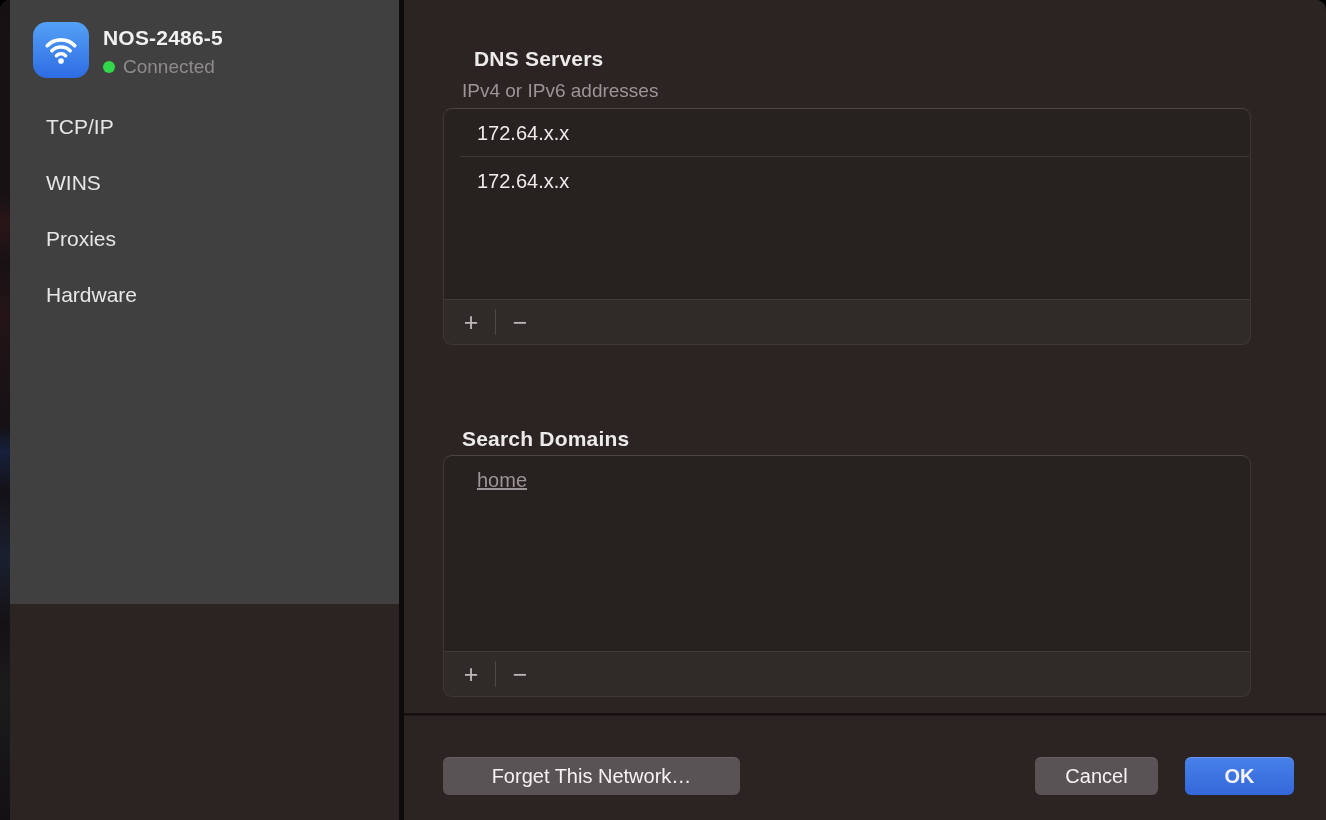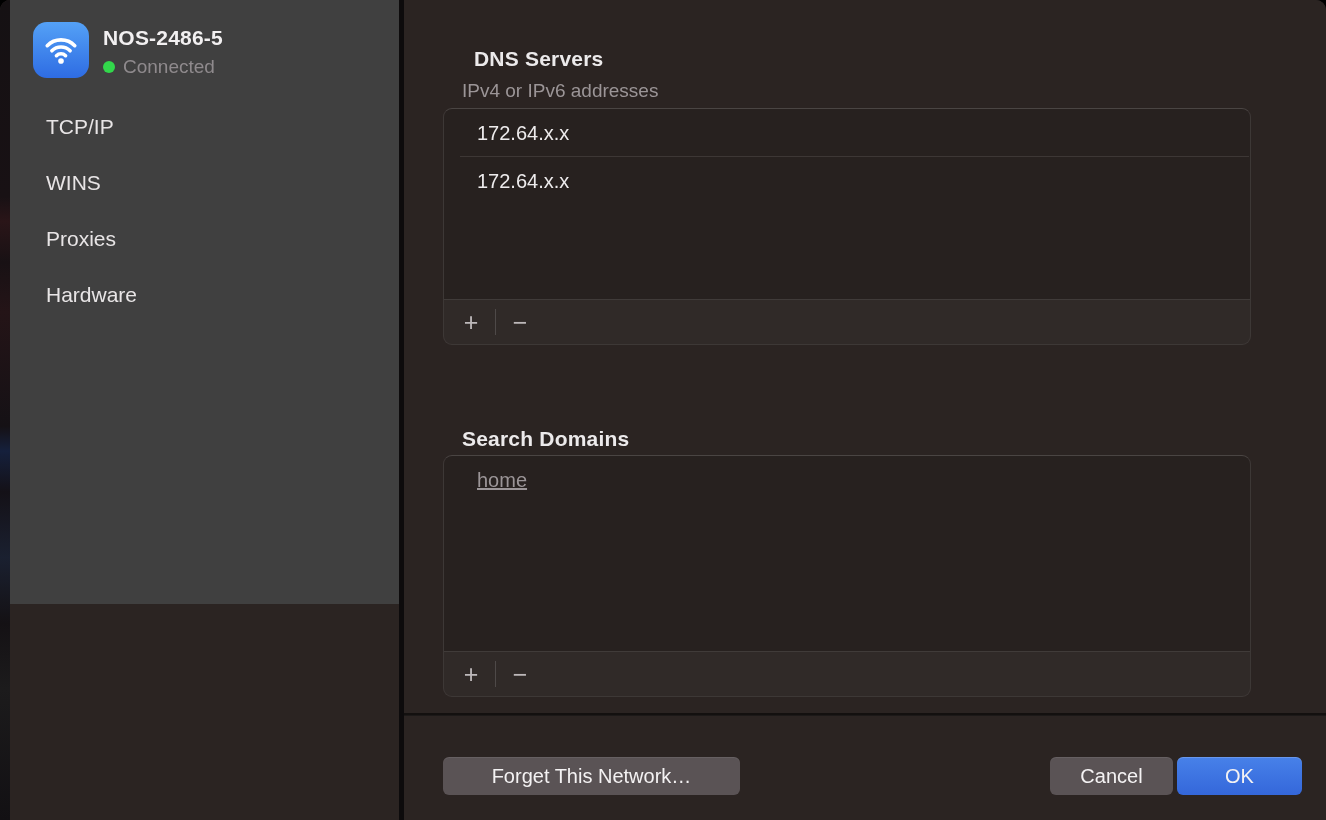--- a/index.html
+++ b/index.html
@@ -97,37 +97,37 @@
     color:#bdb8ba;font-size:25px;font-weight:300;line-height:28px;
     text-align:center;padding:0;font-family:inherit;
   }
   .vsep{width:1px;height:26px;background:rgba(255,255,255,0.15);}
   .hdivider{
     position:absolute;left:0;right:0;top:713px;height:2px;
     background:rgba(0,0,0,0.55);
     border-bottom:1px solid rgba(255,255,255,0.04);
   }
   .dialog-footer{
-    position:absolute;left:39px;right:24px;top:757px;height:38px;
-    display:flex;align-items:flex-end;gap:4px;
+    position:absolute;left:39px;right:32px;top:757px;height:38px;
+    display:flex;align-items:flex-end;gap:27px;
   }
   .btn{
     height:38px;border:none;border-radius:6px;
     font-size:20px;color:#f4f2f3;font-family:inherit;
     display:flex;align-items:center;justify-content:center;
     padding:0 10px;box-sizing:border-box;
   }
   .btn-gray{background:#5a5355;box-shadow:inset 0 1px 0 rgba(255,255,255,0.08);}
   .btn-forget{width:297px;margin-right:auto;}
   .btn-cancel{width:123px;}
   .btn-ok{
-    width:125px;
+    width:109px;
     background:linear-gradient(180deg,var(--okblue-top,#4781e9),var(--okblue-bottom,#3467da));
     box-shadow:inset 0 1px 0 rgba(255,255,255,0.18);
-    font-weight:400;
+    font-weight:700;
   }
 </style>
 </head>
 <body style="--accent: #3263cd; --status-green: #32d74b; --okblue-top: #4781e9; --okblue-bottom: #3467da; --wifi-top: #54a1f6; --wifi-bottom: #2e6ce3;">
 
 <div class="stage">
 
   <div class="edge-strip"></div>
 
   <aside class="sidebar">

